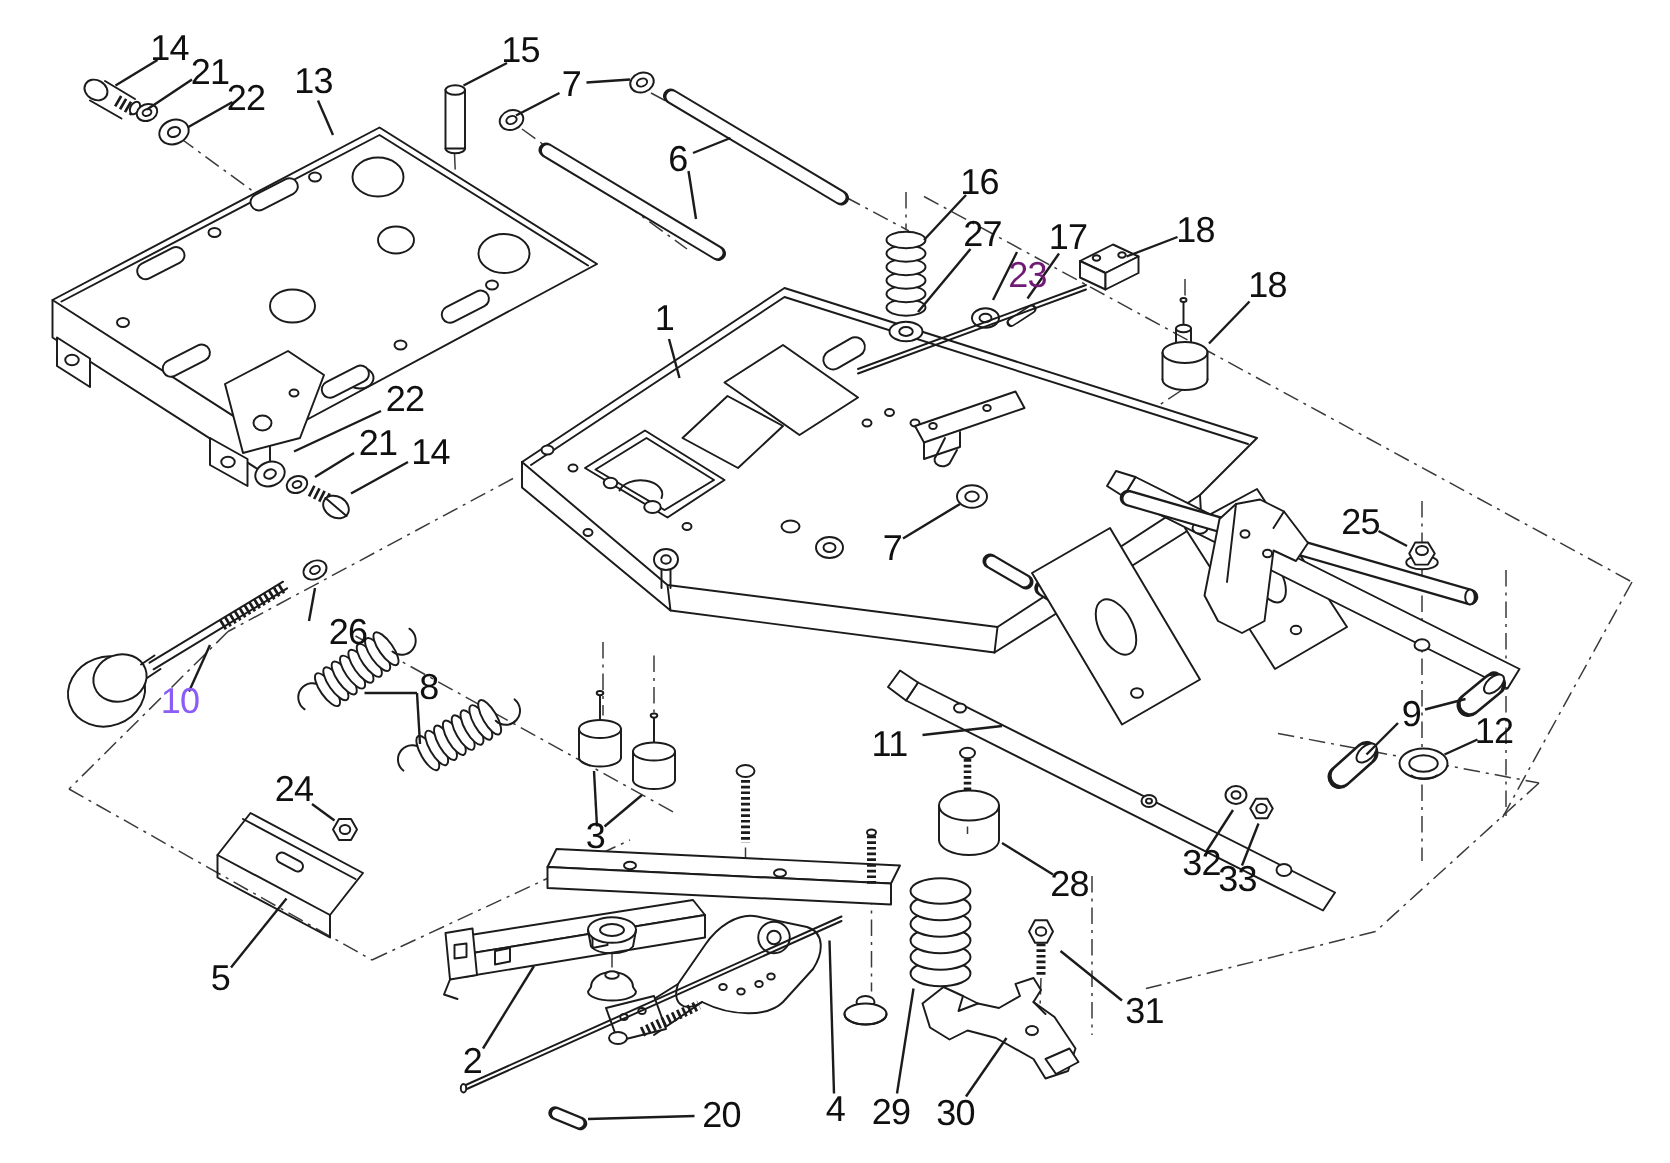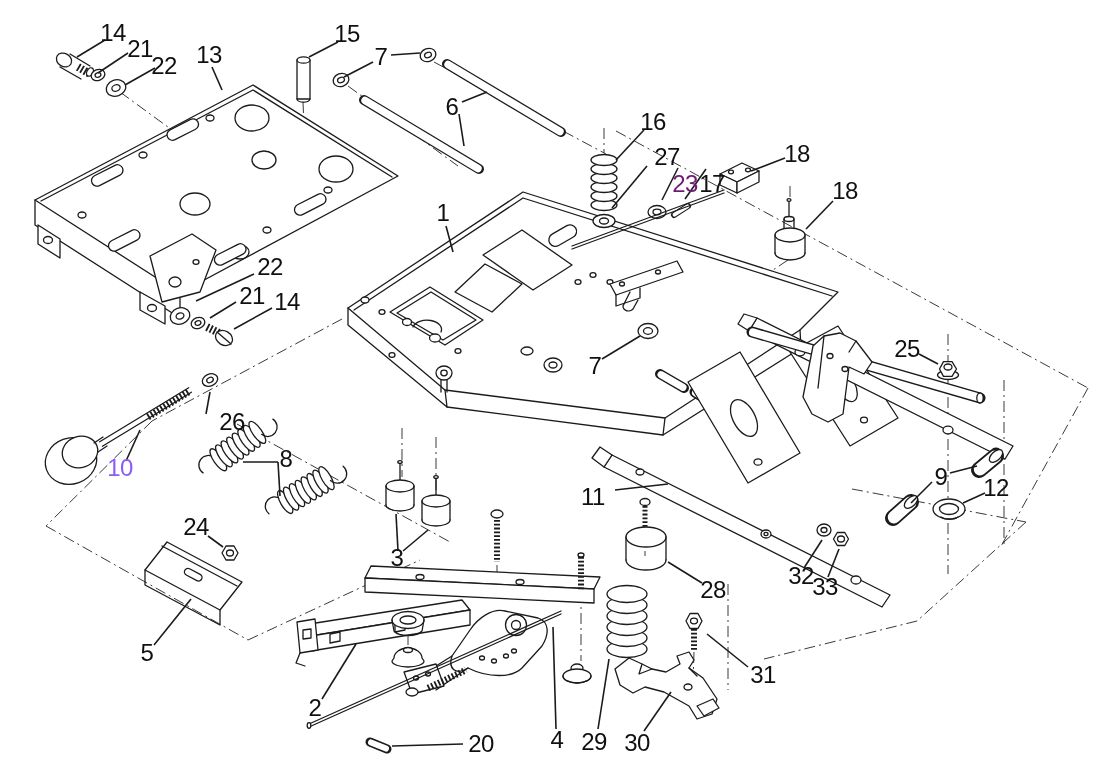--- a/index.html
+++ b/index.html
@@ -483,23 +483,23 @@
 
 <div id="callouts">
       <div class="callout" style="left: 113px; top: 33px; color: rgb(16, 16, 16);">14</div>
       <div class="callout" style="left: 140px; top: 49px; color: rgb(16, 16, 16);">21</div>
       <div class="callout" style="left: 164px; top: 66px; color: rgb(16, 16, 16);">22</div>
       <div class="callout" style="left: 209px; top: 55px; color: rgb(16, 16, 16);">13</div>
       <div class="callout" style="left: 347px; top: 34px; color: rgb(16, 16, 16);">15</div>
       <div class="callout" style="left: 381px; top: 57px; color: rgb(16, 16, 16);">7</div>
       <div class="callout" style="left: 452px; top: 107px; color: rgb(16, 16, 16);">6</div>
       <div class="callout" style="left: 653px; top: 122px; color: rgb(16, 16, 16);">16</div>
-      <div class="callout" style="left: 655px; top: 157px; color: rgb(16, 16, 16); margin-left: 12px;">27</div>
+      <div class="callout" style="left: 655px; top: 157px; color: rgb(16, 16, 16);">27</div>
       <div class="callout" style="left: 685px; top: 159px; color: #701a75; margin-top: 25px;">23</div>
-      <div class="callout" style="left: 712px; top: 159px; color: rgb(16, 16, 16); margin-top: 25px;">17</div>
+      <div class="callout" style="left: 712px; top: 159px; color: rgb(16, 16, 16);">17</div>
       <div class="callout" style="left: 797px; top: 154px; color: rgb(16, 16, 16);">18</div>
       <div class="callout" style="left: 845px; top: 191px; color: rgb(16, 16, 16);">18</div>
       <div class="callout" style="left: 443px; top: 213px; color: rgb(16, 16, 16);">1</div>
       <div class="callout" style="left: 270px; top: 267px; color: rgb(16, 16, 16);">22</div>
       <div class="callout" style="left: 252px; top: 296px; color: rgb(16, 16, 16);">21</div>
       <div class="callout" style="left: 287px; top: 302px; color: rgb(16, 16, 16);">14</div>
       <div class="callout" style="left: 595px; top: 366px; color: rgb(16, 16, 16);">7</div>
       <div class="callout" style="left: 907px; top: 349px; color: rgb(16, 16, 16);">25</div>
       <div class="callout" style="left: 201px; top: 422px; color: rgb(16, 16, 16); margin-left: 31px;">26</div>
       <div class="callout" style="left: 120px; top: 468px; color: #8b5cf6;">10</div>

